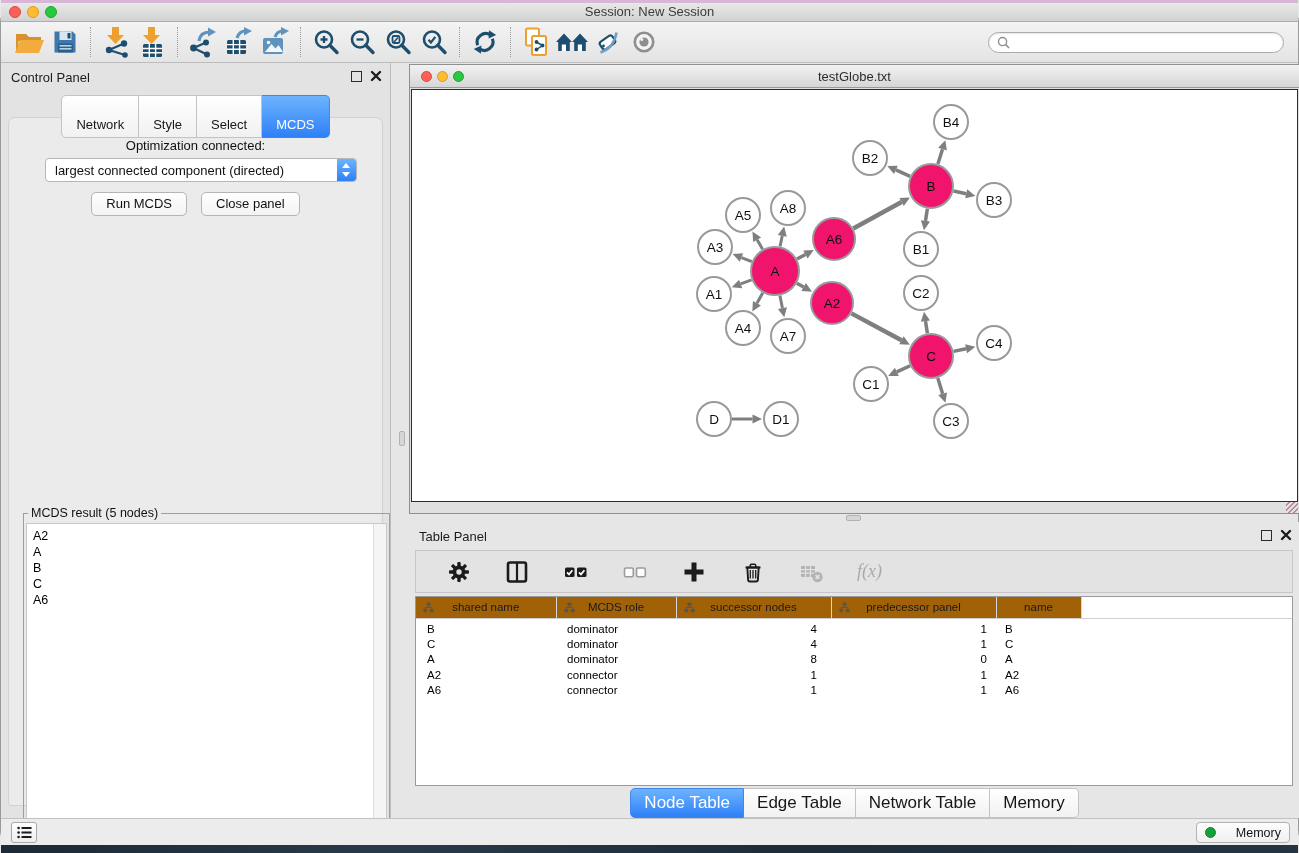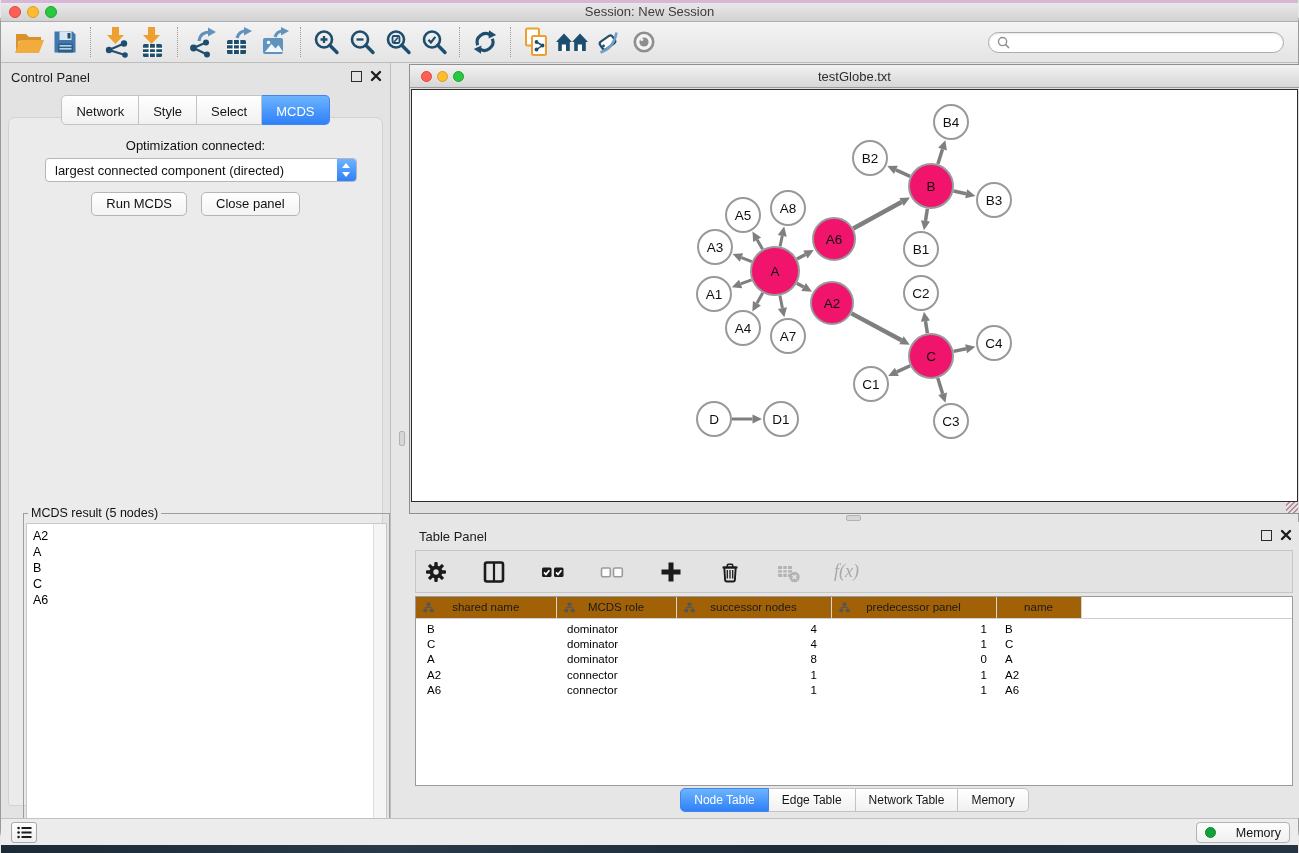--- a/index.html
+++ b/index.html
@@ -33,21 +33,21 @@
   .control-panel { position:absolute; left:0; top:63px; width:390px; height:755px;
     background:#e3e3e3; border-right:1px solid #bdbdbd; }
   .panel-head { position:relative; height:28px; }
   .panel-head .ph-title { position:absolute; left:10px; top:7px; font-size:13px; color:#1c1c1c; }
   .ph-icons { position:absolute; right:8px; top:7px; display:flex; gap:8px; align-items:center; }
   .float-ico { width:11px; height:11px; border:1.6px solid #2b2b2b; background:transparent; }
   .close-ico svg { display:block; }
   .cp-tabs { position:absolute; left:0; top:32px; width:100%; display:flex; justify-content:center; z-index:3; }
   .seg { display:inline-flex; }
   .seg .tab { background:linear-gradient(#ffffff,#f1f1f1); border:1px solid #c3c3c3; border-left:none;
-    font-size:13px; color:#161616; padding:8px 14px 5px; cursor:default; }
+    font-size:13px; color:#161616; padding:21px 14px 5px; cursor:default; }
   .seg .tab:first-child { border-left:1px solid #c3c3c3; border-radius:5px 0 0 5px; }
   .seg .tab:last-child { border-radius:0 5px 5px 0; }
   .seg .tab.active { background:linear-gradient(#6db4fd,#2e80f8); border-color:#3f87ef; color:#fff; }
   .cp-inner { position:absolute; left:7px; right:7px; top:54px; bottom:12px;
     background:#ebebeb; border:1px solid #d2d2d2; border-radius:7px 7px 3px 3px; }
   .opt-label { position:absolute; width:100%; top:20px; text-align:center; font-size:13px; color:#111; }
   .selectbox { position:absolute; left:36px; top:40px; width:312px; height:24px; background:#fff;
     border:1px solid #b6b6b6; border-radius:4px; display:flex; align-items:center; cursor:default; }
   .selectbox .sel-text { font-size:13px; color:#111; padding-left:9px; flex:1; white-space:nowrap; }
   .sel-stepper { width:19px; height:100%; border-radius:0 3px 3px 0;
@@ -76,40 +76,40 @@
   .net-canvas { position:absolute; left:1px; right:1px; top:24px; bottom:11px; background:#fff; border:1px solid #2c2c2c; }
   .net-canvas svg { display:block; }
   .resize-grip { position:absolute; right:1px; bottom:0; width:12px; height:11px;
     background:repeating-linear-gradient(135deg, transparent 0 2px, #b9889b 2px 3.5px); }
   .v-grip { position:absolute; left:398px; top:431px; width:6px; height:15px; background:#d6d6d6; border:1px solid #b2b2b2; border-radius:2px; }
   .h-grip { position:absolute; left:845px; top:515px; width:15px; height:6px; background:#d6d6d6; border:1px solid #b2b2b2; border-radius:2px; }
 
   
   .table-panel { position:absolute; left:408px; top:522px; width:891px; height:296px; background:#e6e6e6; }
   .tp-toolbar { position:absolute; left:6px; right:7px; top:28px; height:43px; background:#e3e3e3;
-    border:1px solid #c6c6c6; display:flex; align-items:center; gap:33px; padding-left:8px; }
+    border:1px solid #c6c6c6; display:flex; align-items:center; gap:33px; padding-left:31px; }
   .tp-toolbar .tico { display:flex; align-items:center; justify-content:center; }
   .fx { font-family:"Liberation Serif","DejaVu Serif",serif; font-style:italic; font-size:18px; color:#a9a9a9; }
   .tp-table-wrap { position:absolute; left:6px; right:7px; top:74px; height:190px; background:#fff; border:1px solid #9a9a9a; overflow:hidden; }
   table.node-table { border-collapse:collapse; table-layout:fixed; width:100%; }
   .node-table col.c0 { width:140px; } .node-table col.c1 { width:120px; }
   .node-table col.c2 { width:155px; } .node-table col.c3 { width:165px; }
   .node-table col.c4 { width:85px; }  .node-table col.c5 { width:auto; }
   .node-table th { position:relative; height:21px; background:#a16207; border-bottom:1px solid #cfcfcf;
     border-right:1px solid #d6d6d6; font-weight:normal; font-size:11.5px; color:#1a1a1a; text-align:center; }
   .node-table th.empty { border-right:none; background:#fff; }
   .node-table th .orgico { position:absolute; left:7px; top:5px; }
   .node-table td { font-size:11.5px; color:#000; height:15.5px; line-height:15px; white-space:nowrap; overflow:hidden; }
   .node-table td.c0 { padding-left:11px; } .node-table td.c1 { padding-left:11px; }
   .node-table td.c2 { text-align:right; padding-right:14px; }
   .node-table td.c3 { text-align:right; padding-right:9px; }
   .node-table td.c4 { padding-left:9px; }
   .node-table tbody tr:first-child td { padding-top:3px; }
   .tp-tabs { position:absolute; width:100%; top:266px; display:flex; justify-content:center; }
-  .tp-tabs .seg .tab { font-size:12px; padding:3.5px 13px 4.5px; }
+  .tp-tabs .seg .tab { font-size:17px; padding:3.5px 13px 4.5px; }
 
   
   .statusbar { position:absolute; left:0; top:818px; width:100%; height:27px; background:#ececec; border-top:1px solid #c2c2c2; }
   .list-btn { position:absolute; left:10px; top:3px; width:26px; height:21px; background:linear-gradient(#fff,#ededed);
     border:1px solid #a9a9a9; border-radius:3px; display:flex; align-items:center; justify-content:center; }
   .mem-btn { position:absolute; right:8px; top:3px; height:21px; background:linear-gradient(#fdfdfd,#f0f0f0);
     border:1px solid #b2b2b2; border-radius:4px; display:flex; align-items:center; gap:20px; padding:0 8px; }
   .mem-dot { width:11px; height:11px; border-radius:50%; background:#12a038; border:1px solid #0c8a2e; }
   .mem-btn span { font-size:12.5px; color:#141414; }
   .desktop-strip { position:absolute; left:0; top:845px; width:100%; height:8px;

